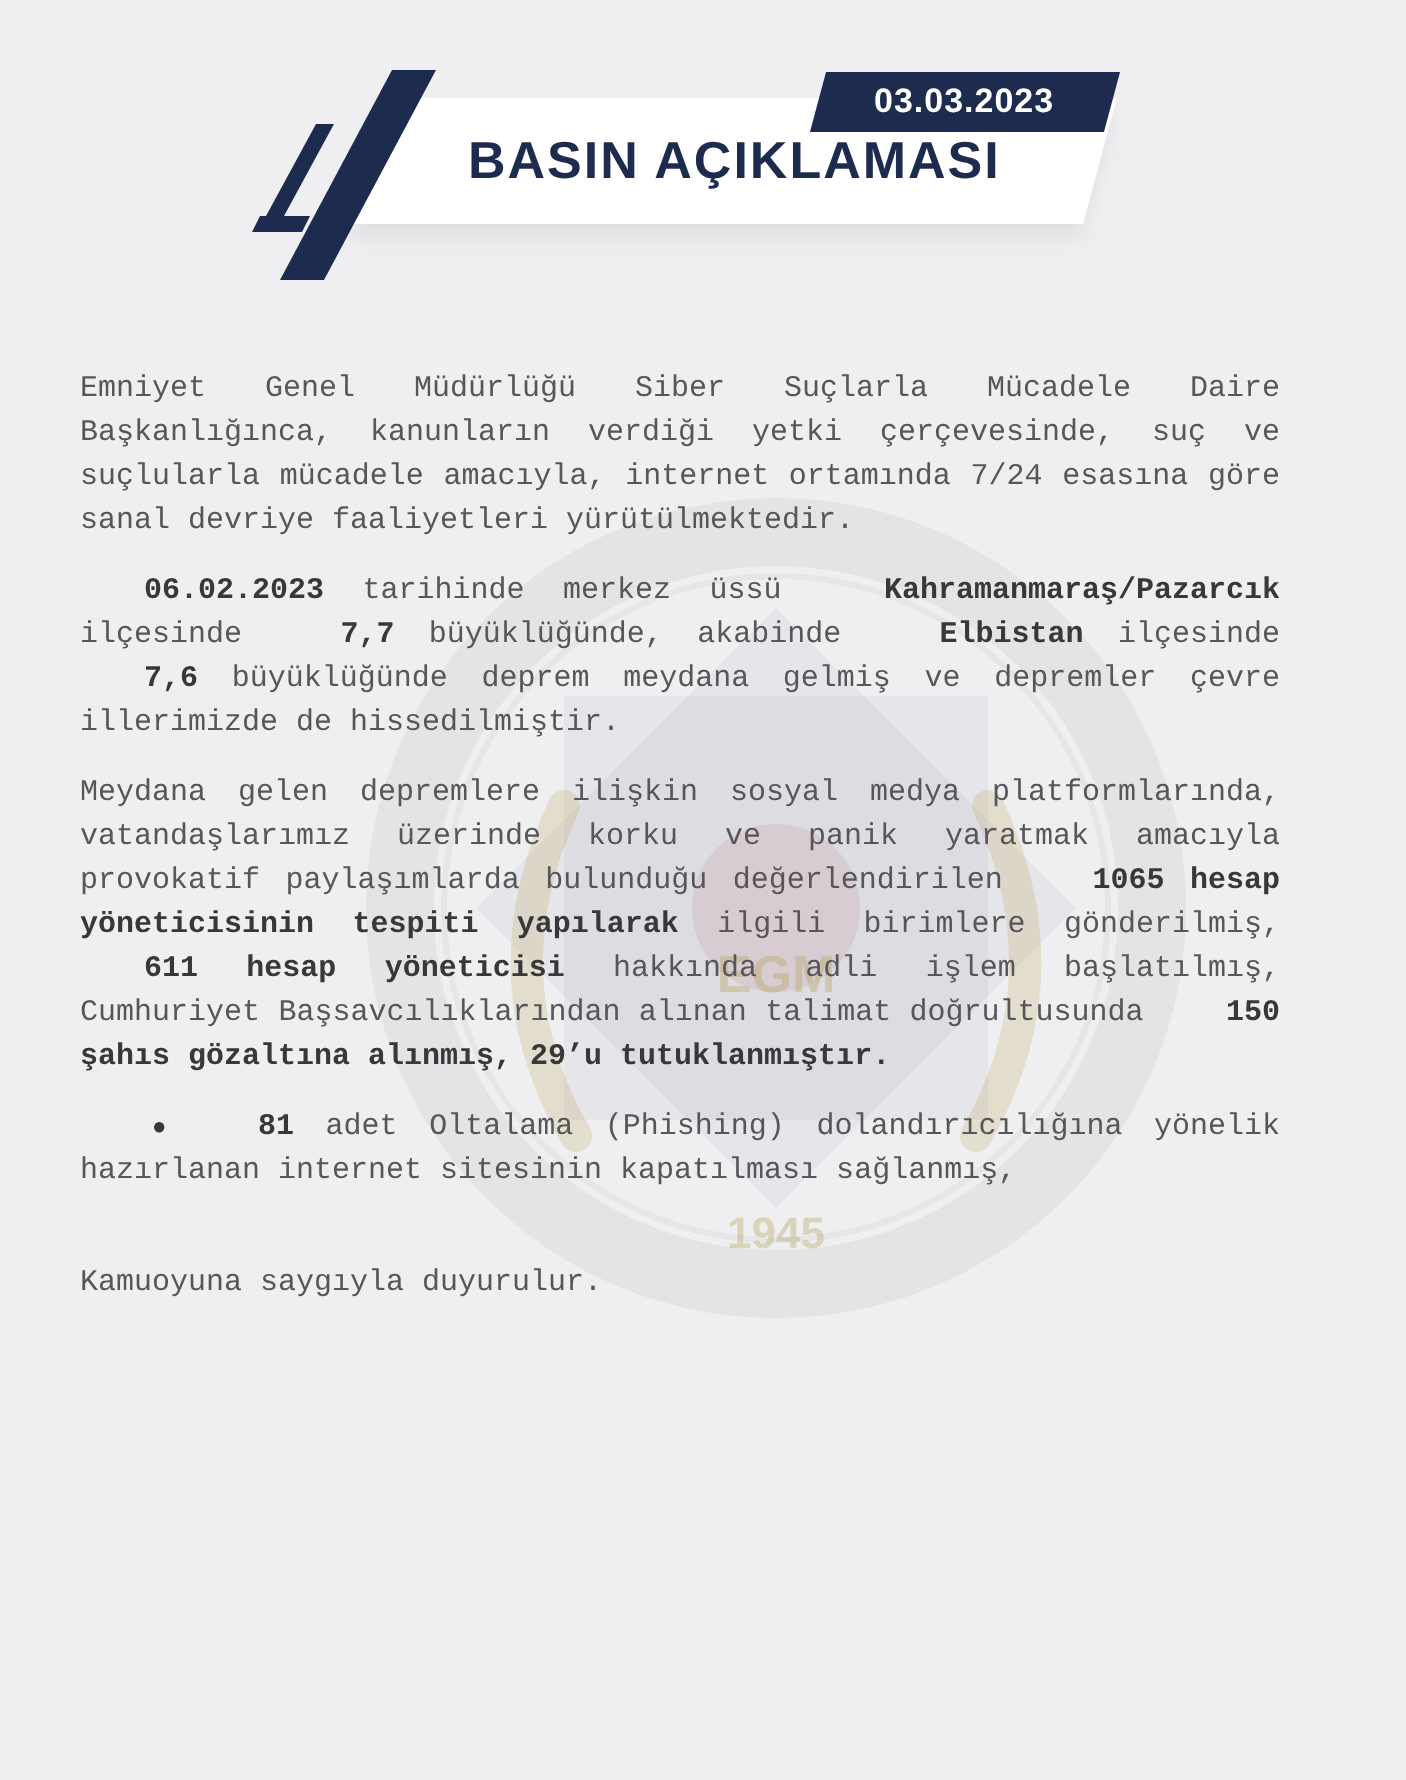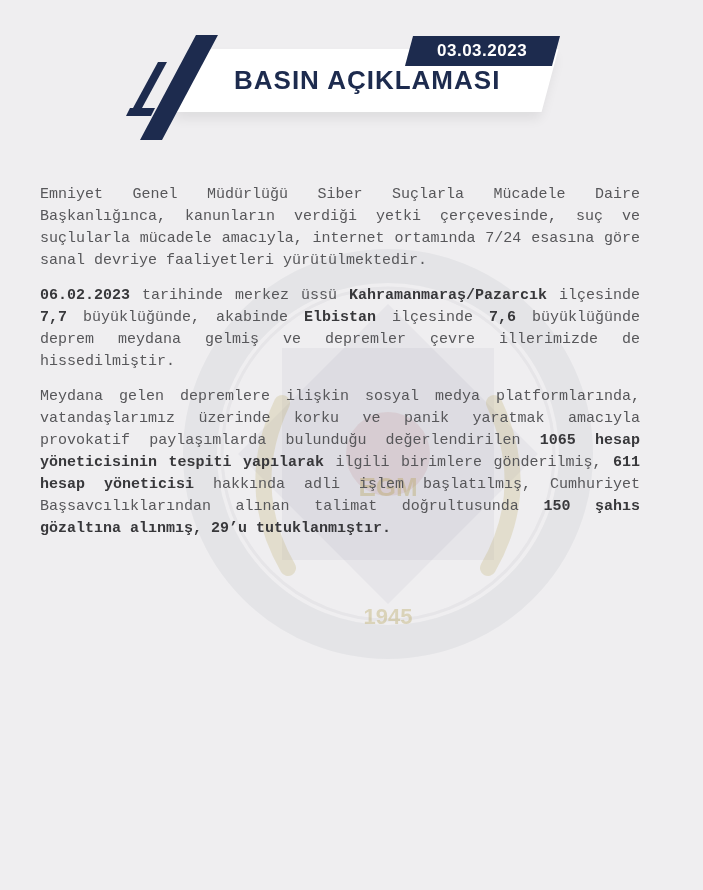--- a/index.html
+++ b/index.html
@@ -41,21 +41,21 @@
   .date-badge .unskew{transform:skewX(15deg);}
   .date-text{color:#ffffff;font-size:17px;font-weight:bold;letter-spacing:.5px;}
   .slash-logo{position:absolute;left:112px;top:26px;width:116px;height:122px;z-index:4;}
 
   
   .body-text{
     position:absolute;left:40px;top:184px;width:600px;
     color:var(--body-text);font-size:15px;line-height:22px;font-family:Liberation Mono, monospace;
   }
   .block{margin:0 0 13px 0;text-align:justify;}
-  .block .bold{font-weight:bold;color:var(--bold-text);}
+  .block .bold{font-weight:bold;color:var(--bold-text);margin-left:32px;}
   .block.bullet{text-indent:36px;}
   .bullet-marker{font-size:12px;padding-right:7px;color:var(--bold-text);}
   .block.closing{margin-top:34px;text-align:left;}
 
   
   .footer{position:absolute;left:0;top:770px;width:703px;height:110px;}
 </style>
 </head>
 <body>
 
@@ -88,20 +88,22 @@
       <polygon points="84,9 106,9 50,114 28,114" fill="#1d2b4e"></polygon>
       <polygon points="46,36 55,36 30,82 21,82" fill="#1d2b4e"></polygon>
       <polygon points="18,82 43,82 39,90 14,90" fill="#1d2b4e"></polygon>
     </svg>
   </div>
 
   <main class="body-text">
       <p class="block paragraph"><span>Emniyet Genel Müdürlüğü Siber Suçlarla Mücadele Daire Başkanlığınca, kanunların verdiği yetki çerçevesinde, suç ve suçlularla mücadele amacıyla, internet ortamında 7/24 esasına göre sanal devriye faaliyetleri yürütülmektedir.</span></p>
       <p class="block paragraph"><span class="bold">06.02.2023</span><span> tarihinde merkez üssü </span><span class="bold">Kahramanmaraş/Pazarcık</span><span> ilçesinde </span><span class="bold">7,7</span><span> büyüklüğünde, akabinde </span><span class="bold">Elbistan</span><span> ilçesinde </span><span class="bold">7,6</span><span> büyüklüğünde deprem meydana gelmiş ve depremler çevre illerimizde de hissedilmiştir.</span></p>
       <p class="block paragraph"><span>Meydana gelen depremlere ilişkin sosyal medya platformlarında, vatandaşlarımız üzerinde korku ve panik yaratmak amacıyla provokatif paylaşımlarda bulunduğu değerlendirilen </span><span class="bold">1065 hesap yöneticisinin tespiti yapılarak</span><span> ilgili birimlere gönderilmiş, </span><span class="bold">611 hesap yöneticisi</span><span> hakkında adli işlem başlatılmış, Cumhuriyet Başsavcılıklarından alınan talimat doğrultusunda </span><span class="bold">150 şahıs gözaltına alınmış, 29’u tutuklanmıştır.</span></p>
+      <p class="block bullet"><span class="bullet-marker">●</span><span class="bold">81</span><span> adet Oltalama (Phishing) dolandırıcılığına yönelik hazırlanan internet sitesinin kapatılması sağlanmış,</span></p>
+      <p class="block closing"><span>Kamuoyuna saygıyla duyurulur.</span></p>
     </main>
 
   <div class="footer">
     
     
     
   </div>
 
 </div>
 

